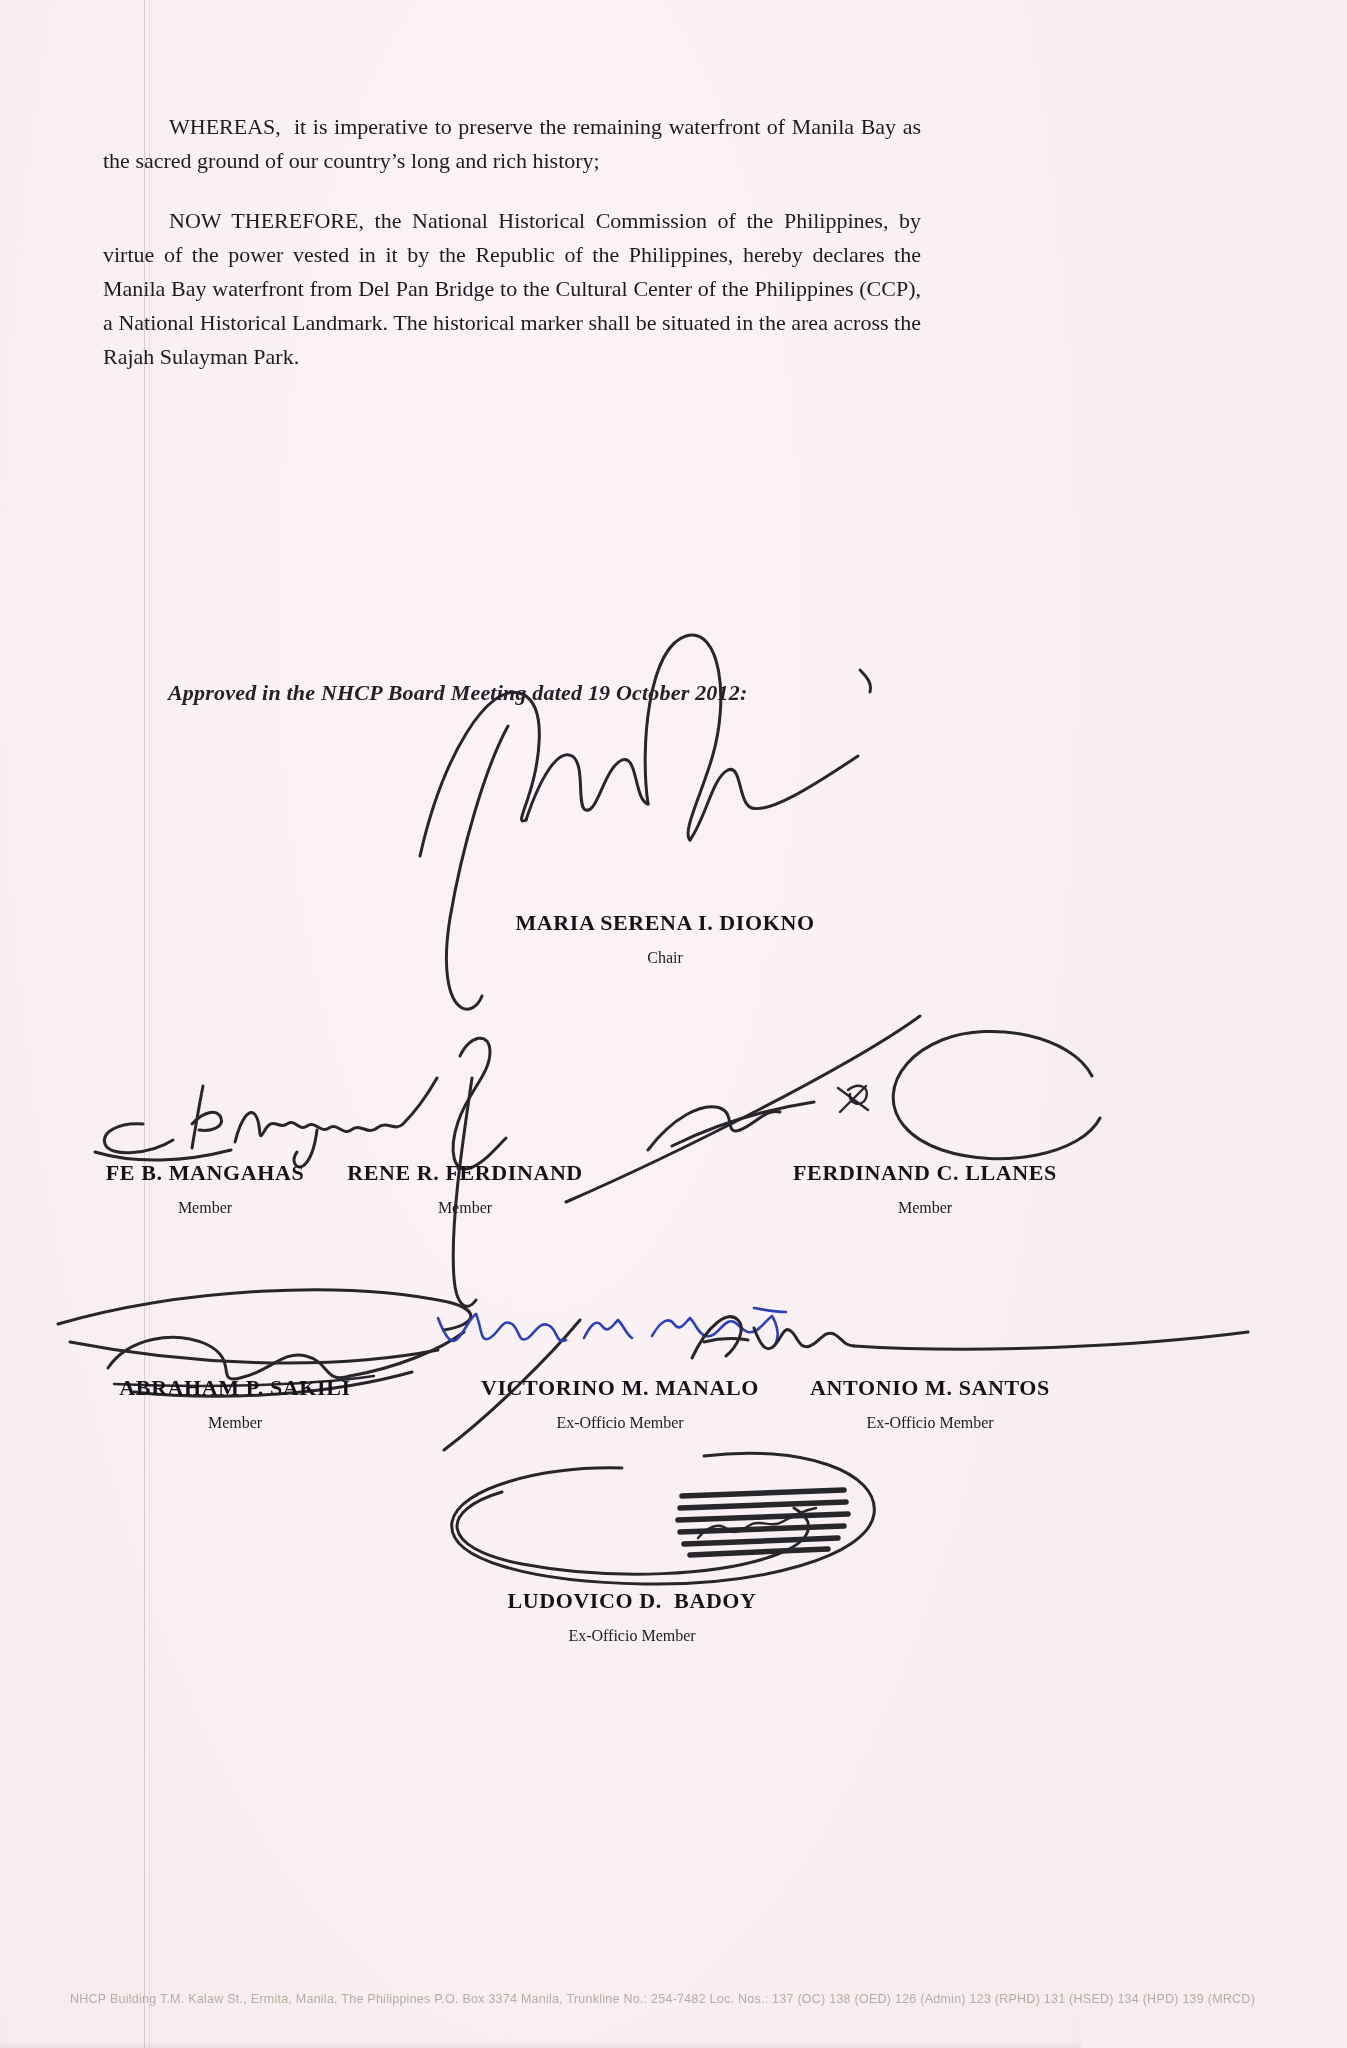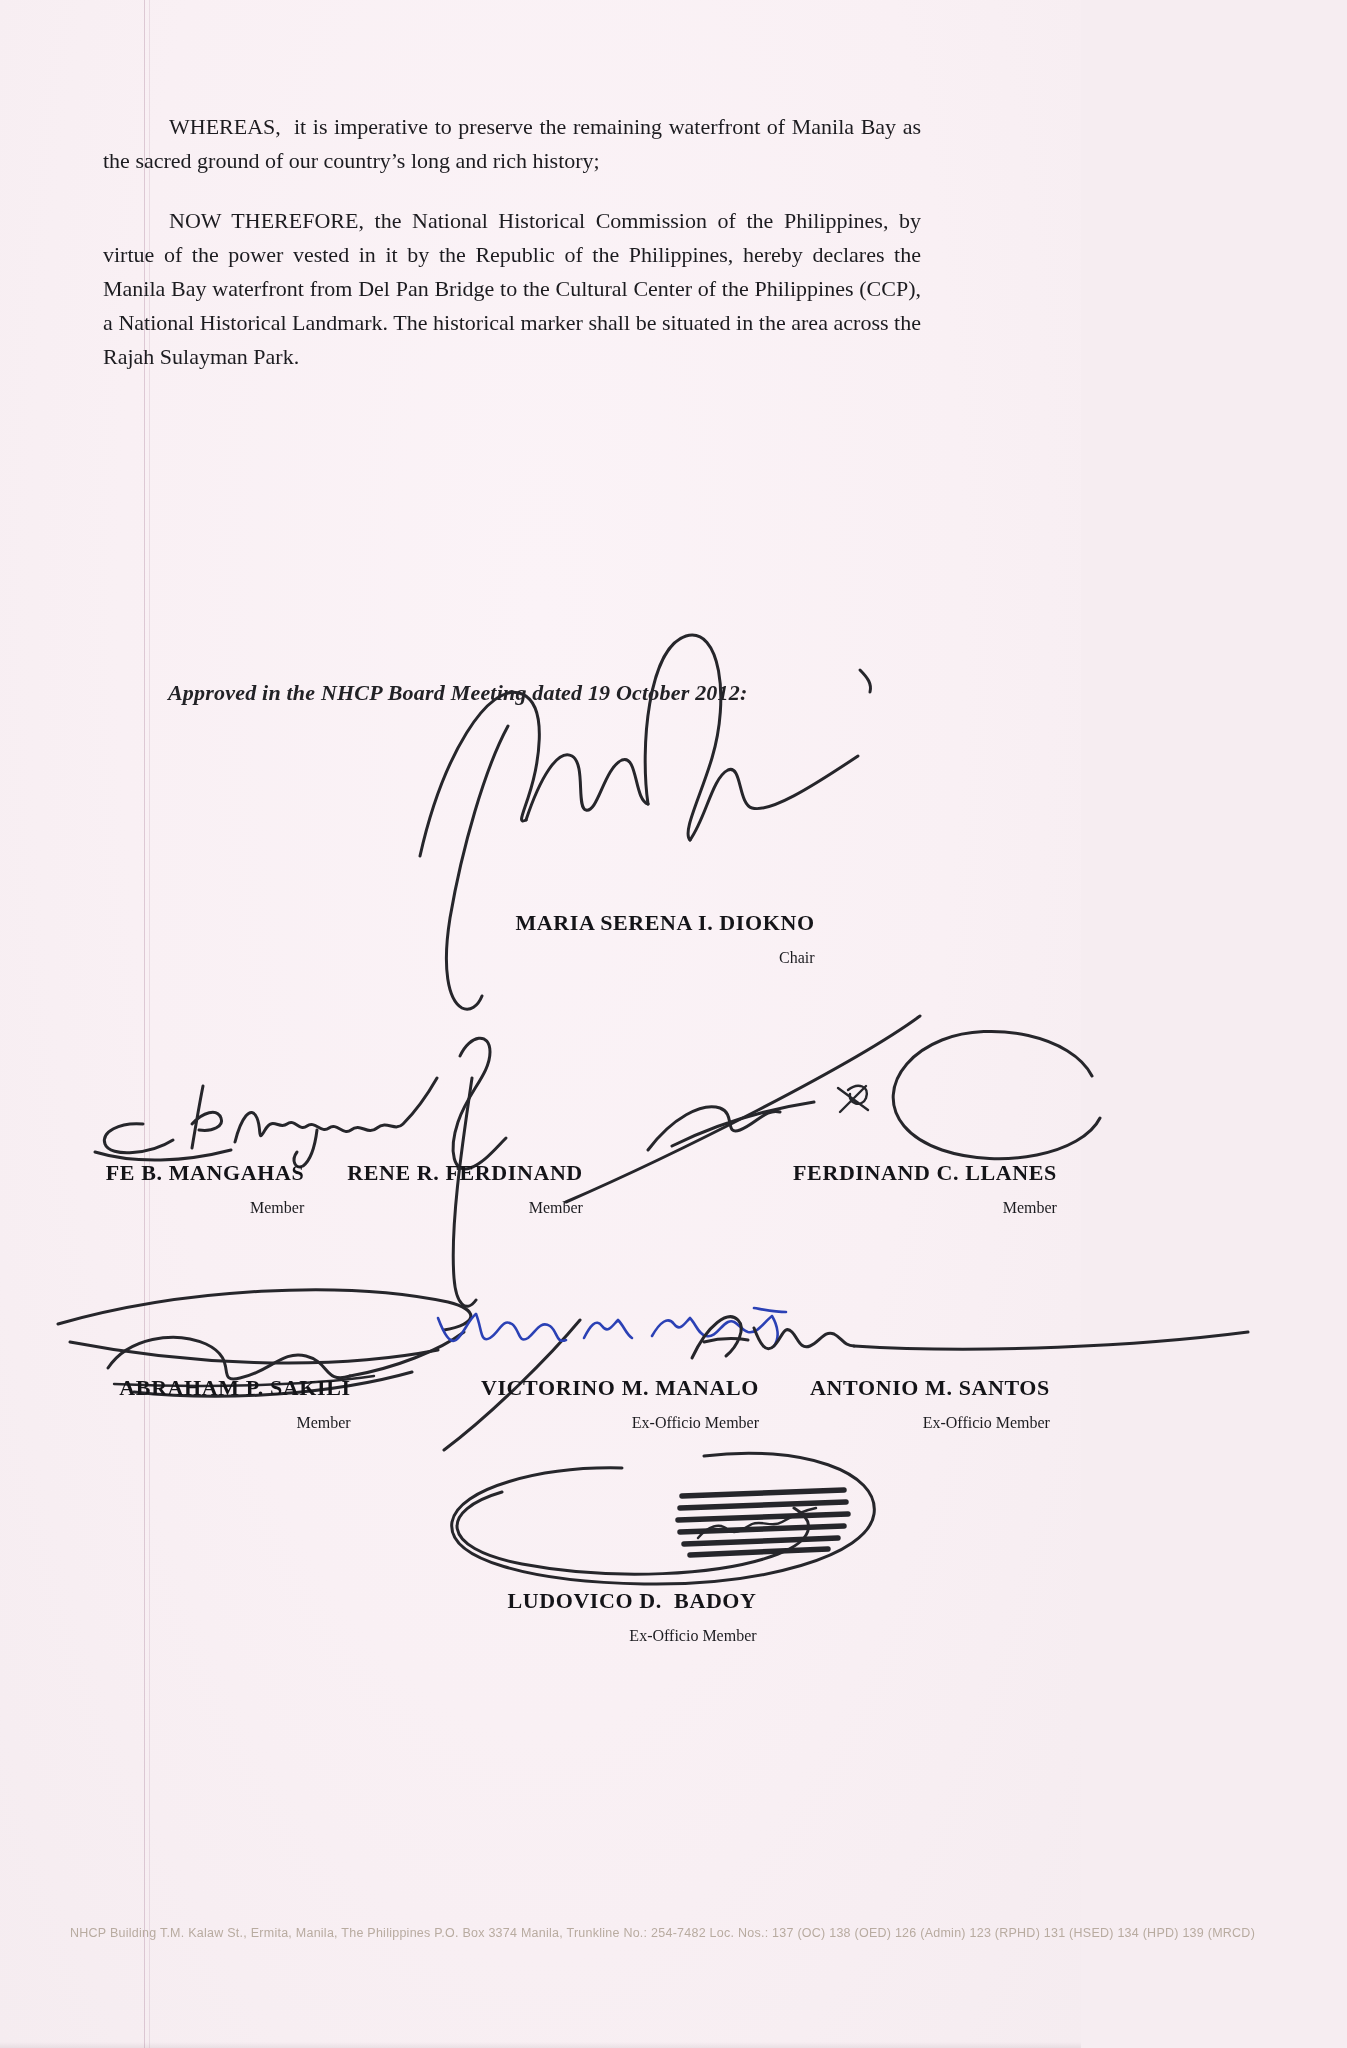--- a/index.html
+++ b/index.html
@@ -18,24 +18,24 @@
   .para{margin:0;font-size:22px;line-height:34px;text-align:justify;
     text-indent:66px;white-space:pre-wrap;color:#1c1c20;}
   .para + .para{margin-top:26px;}
   .approved{position:absolute;left:168px;top:680px;font-size:22px;
     font-weight:bold;font-style:italic;letter-spacing:.2px;color:#222226;}
   .sig{position:absolute;pointer-events:none;}
   .sig path{fill:none;stroke:#26262b;stroke-width:3;stroke-linecap:round;stroke-linejoin:round;}
   .sig path.thin{stroke-width:2.4;}
   .sig path.thick{stroke-width:5.5;}
   .sig.blue path{stroke:#2b41b5;stroke-width:2.6;}
-  .sig-block{position:absolute;transform:translateX(-50%);text-align:right;}
+  .sig-block{position:absolute;transform:translateX(-50%);text-align:center;}
   .sig-name{font-weight:bold;font-size:22px;letter-spacing:.6px;color:#141418;white-space:pre;line-height:26px;}
   .sig-title{font-size:16px;margin-top:9px;color:#1c1c20;white-space:pre;line-height:26px;}
-  .footer{position:absolute;left:70px;top:1926px;font-family:"Liberation Sans",sans-serif;
+  .footer{position:absolute;left:70px;top:1992px;font-family:"Liberation Sans",sans-serif;
     font-size:12.5px;letter-spacing:.25px;color:#b8aba0;white-space:nowrap;text-align:center;}
 </style>
 </head>
 <body>
 
 <div class="page">
 
   <div class="scanline a"></div>
   <div class="scanline b"></div>
 

